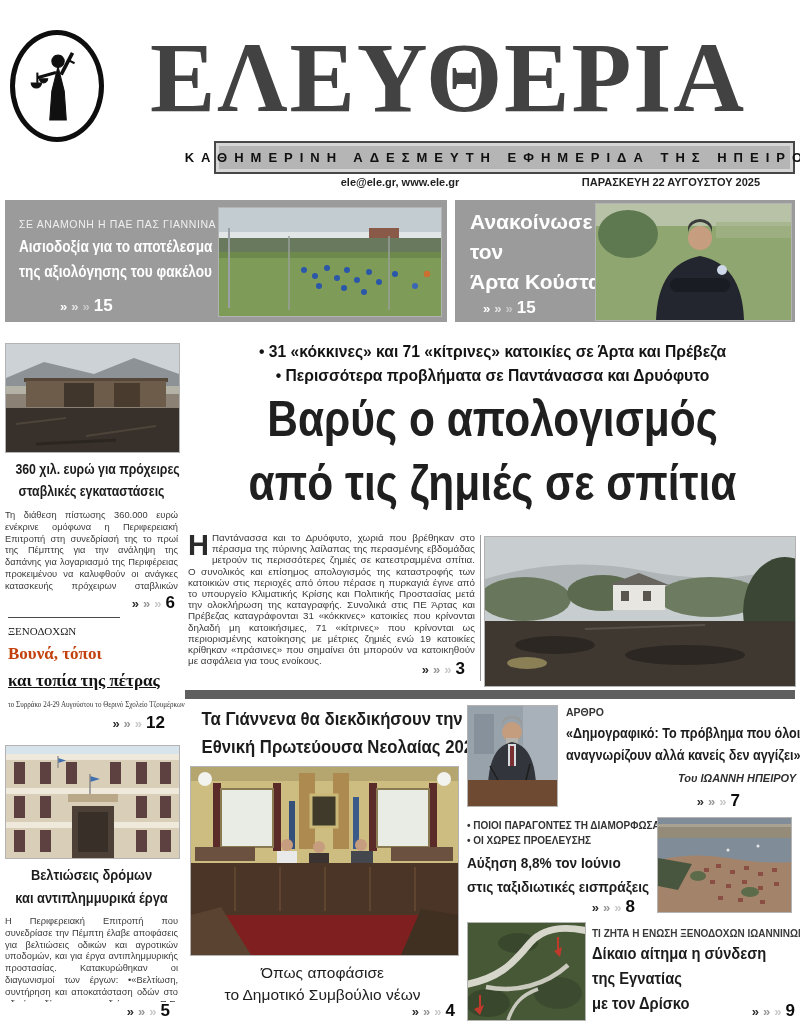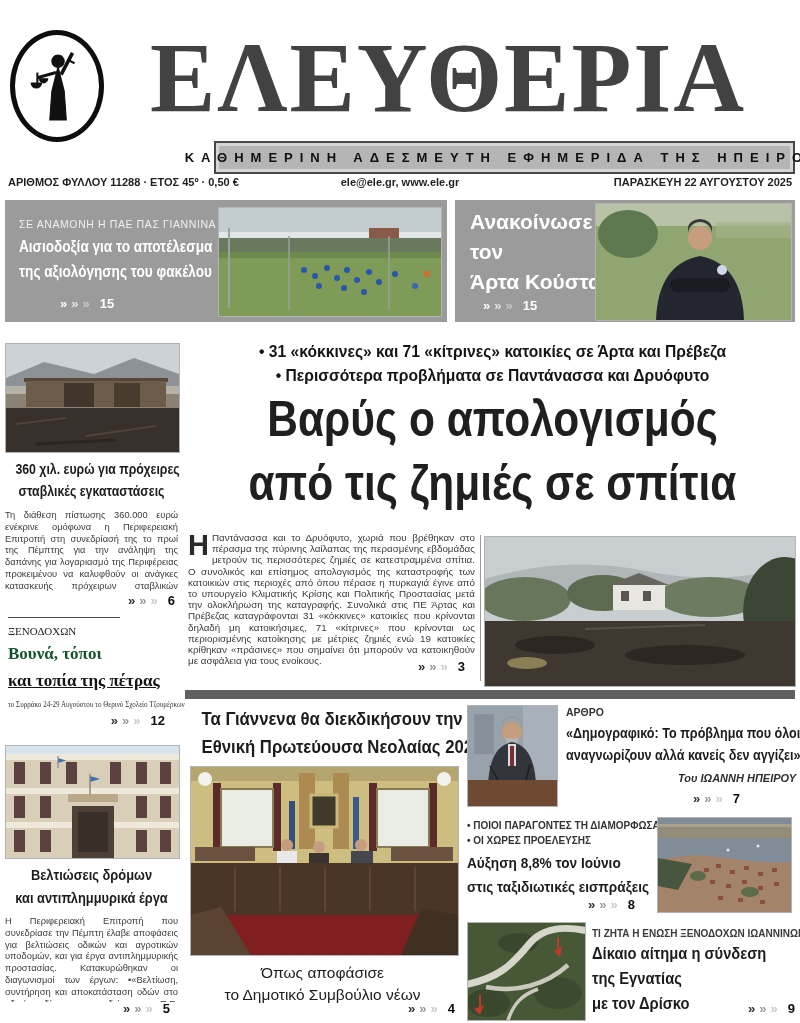--- a/index.html
+++ b/index.html
@@ -28,21 +28,21 @@
   .elta-word{font-weight:bold;font-size:11px;letter-spacing:.5px;}
 
   
   .teaser{background:#9b9b9b;}
   .t-kicker{color:#efefef;font-size:10.5px;letter-spacing:.6px;}
   .t-title{color:#ffffff;font-weight:bold;}
 
   
   .pj{display:flex;align-items:baseline;gap:4px;}
   .pj .c{font-weight:bold;font-size:13px;line-height:1;}
-  .pj .n{font-weight:bold;font-size:13px;margin-left:6px;line-height:1;}
+  .pj .n{font-weight:bold;font-size:17px;line-height:1;}
   .pj-dark .c1{color:#2e2e2e}.pj-dark .c2{color:#979797}.pj-dark .c3{color:#c8c8c8}.pj-dark .n{color:#0d0d0d}
   .pj-white .c1{color:#ffffff}.pj-white .c2{color:rgba(255,255,255,.72)}.pj-white .c3{color:rgba(255,255,255,.45)}.pj-white .n{color:#ffffff}
   .pj-end{justify-content:flex-end;}
 
   .bullet-line{font-weight:bold;color:#141414;}
   .lead-head{font-weight:bold;color:#1f1f1f;font-size:50px;line-height:1;transform:scaleX(.85);transform-origin:center;}
   .body-txt{color:#3a3a3a;}
   .dropcap{float:left;font-size:29px;line-height:24px;font-weight:bold;color:#2b2b2b;margin:1px 3px 0 0;}
   .kicker-sm{font-weight:bold;color:#333;}
   .sep-bar{background:#5f5f5f;}
@@ -66,23 +66,22 @@
         <line x1="34" y1="26" x2="45" y2="5" stroke-width="3.5"></line>
         <line x1="41" y1="12" x2="47" y2="15" stroke-width="2"></line>
       </g>
     </svg>
   </div>
   <div class="abs serif mast-title nowrap" style="left:100px;top:22px;width:696px;height:118px;">ΕΛΕΥΘΕΡΙΑ</div>
 
 
   <div class="abs sub-bar nowrap" style="left:214px;top:141px;width:577px;height:29px;">ΚΑΘΗΜΕΡΙΝΗ ΑΔΕΣΜΕΥΤΗ ΕΦΗΜΕΡΙΔΑ ΤΗΣ ΗΠΕΙΡΟΥ</div>
 
-  <div class="abs info nowrap" style="left:8px;top:176px;width:320px;">ΑΡΙΘΜΟΣ ΦΥΛΛΟΥ 11288 · ΕΤΟΣ 45º · 0,50 €</div>
   <div class="abs info nowrap center" style="left:300px;top:176px;width:200px;">ele@ele.gr, www.ele.gr</div>
-  <div class="abs info nowrap right" style="left:560px;top:176px;width:232px;">ΠΑΡΑΣΚΕΥΗ 22 ΑΥΓΟΥΣΤΟΥ 2025</div>
+  <div class="abs info nowrap right" style="left:528px;top:176px;width:232px;">ΠΑΡΑΣΚΕΥΗ 22 ΑΥΓΟΥΣΤΟΥ 2025</div>
 
   <div class="abs teaser" style="left:5px;top:200px;width:442px;height:122px;">
     <div class="abs t-kicker nowrap" style="left:14px;top:18px;">ΣΕ ΑΝΑΜΟΝΗ Η ΠΑΕ ΠΑΣ ΓΙΑΝΝΙΝΑ</div>
     <div class="abs t-title nowrap" style="left:14px;top:34px;font-size:16px;line-height:25px;transform:scaleX(.85);transform-origin:left;">Αισιοδοξία για το αποτέλεσμα</div>
     <div class="abs t-title nowrap" style="left:14px;top:59px;font-size:16px;line-height:25px;transform:scaleX(.85);transform-origin:left;">της αξιολόγησης του φακέλου</div>
     <div class="abs pj pj-white" style="left:55px;top:97px;">
       <span class="c c1">»</span>
       <span class="c c2">»</span>
       <span class="c c3">»</span>
       <span class="n">15</span>
@@ -164,21 +163,21 @@
   <div class="abs just body-txt" style="left:5px;top:510px;width:173px;height:84px;font-size:9.3px;line-height:11.8px;overflow:hidden;">Τη διάθεση πίστωσης 360.000 ευρώ ενέκρινε ομόφωνα η Περιφερειακή Επιτροπή στη συνεδρίασή της το πρωί της Πέμπτης για την ανάληψη της δαπάνης για λογαριασμό της Περιφέρειας προκειμένου να καλυφθούν οι ανάγκες κατασκευής πρόχειρων σταβλικών εγκαταστάσεων στις πυρόπληκτες περιοχές.</div>
   <div class="abs pj pj-dark pj-end" style="left:60px;top:594px;width:115px;">
     <span class="c c1">»</span>
     <span class="c c2">»</span>
     <span class="c c3">»</span>
     <span class="n">6</span>
   </div>
 
   <div class="abs divider" style="left:8px;top:617px;width:112px;"></div>
   <div class="abs serif nowrap" style="left:8px;top:625px;font-size:11px;color:#222;">ΞΕΝΟΔΟΧΩΝ</div>
-  <div class="abs serif nowrap" style="left:8px;top:640px;font-weight:bold;font-size:17px;line-height:27px;color:#14532d;">Βουνά, τόποι</div>
+  <div class="abs serif nowrap" style="left:8px;top:640px;font-weight:bold;font-size:17px;line-height:27px;color:#c2410c;">Βουνά, τόποι</div>
   <div class="abs serif nowrap" style="left:8px;top:667px;font-weight:bold;font-size:17px;line-height:27px;color:#141414;text-decoration:underline;">και τοπία της πέτρας</div>
   <div class="abs serif nowrap" style="left:8px;top:700px;font-size:7.5px;color:#333;transform:scaleX(.94);transform-origin:left;">το Συρράκο 24-29 Αυγούστου το Θερινό Σχολείο Τζουμέρκων</div>
   <div class="abs pj pj-dark pj-end" style="left:55px;top:714px;width:110px;">
     <span class="c c1">»</span>
     <span class="c c2">»</span>
     <span class="c c3">»</span>
     <span class="n">12</span>
   </div>
 
   <div class="abs photo" style="left:5px;top:745px;width:173px;height:112px;">

